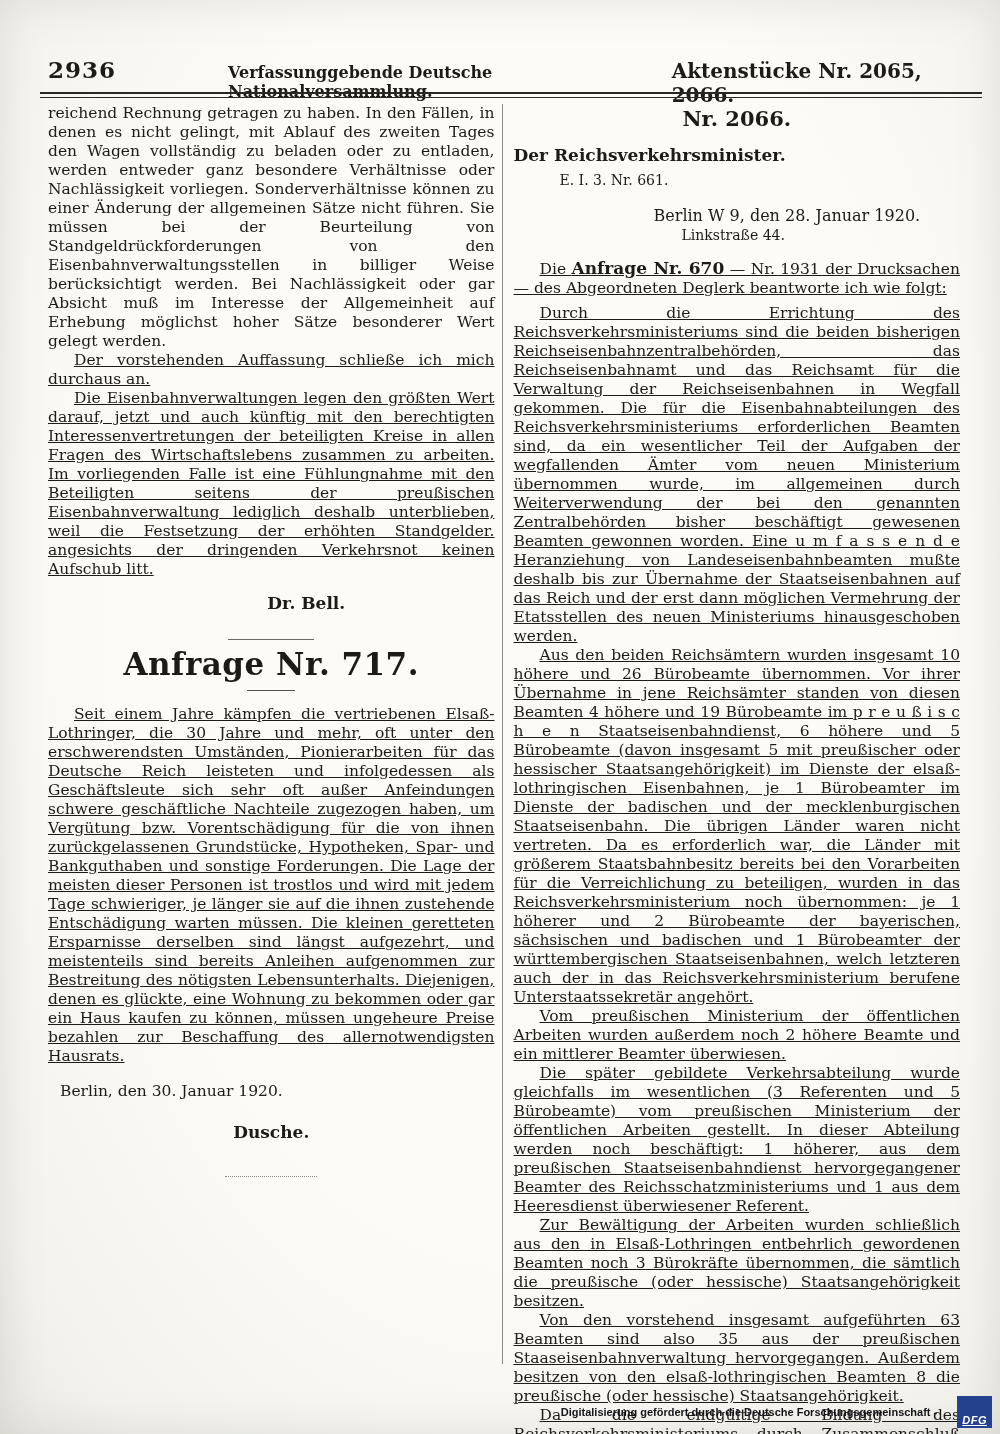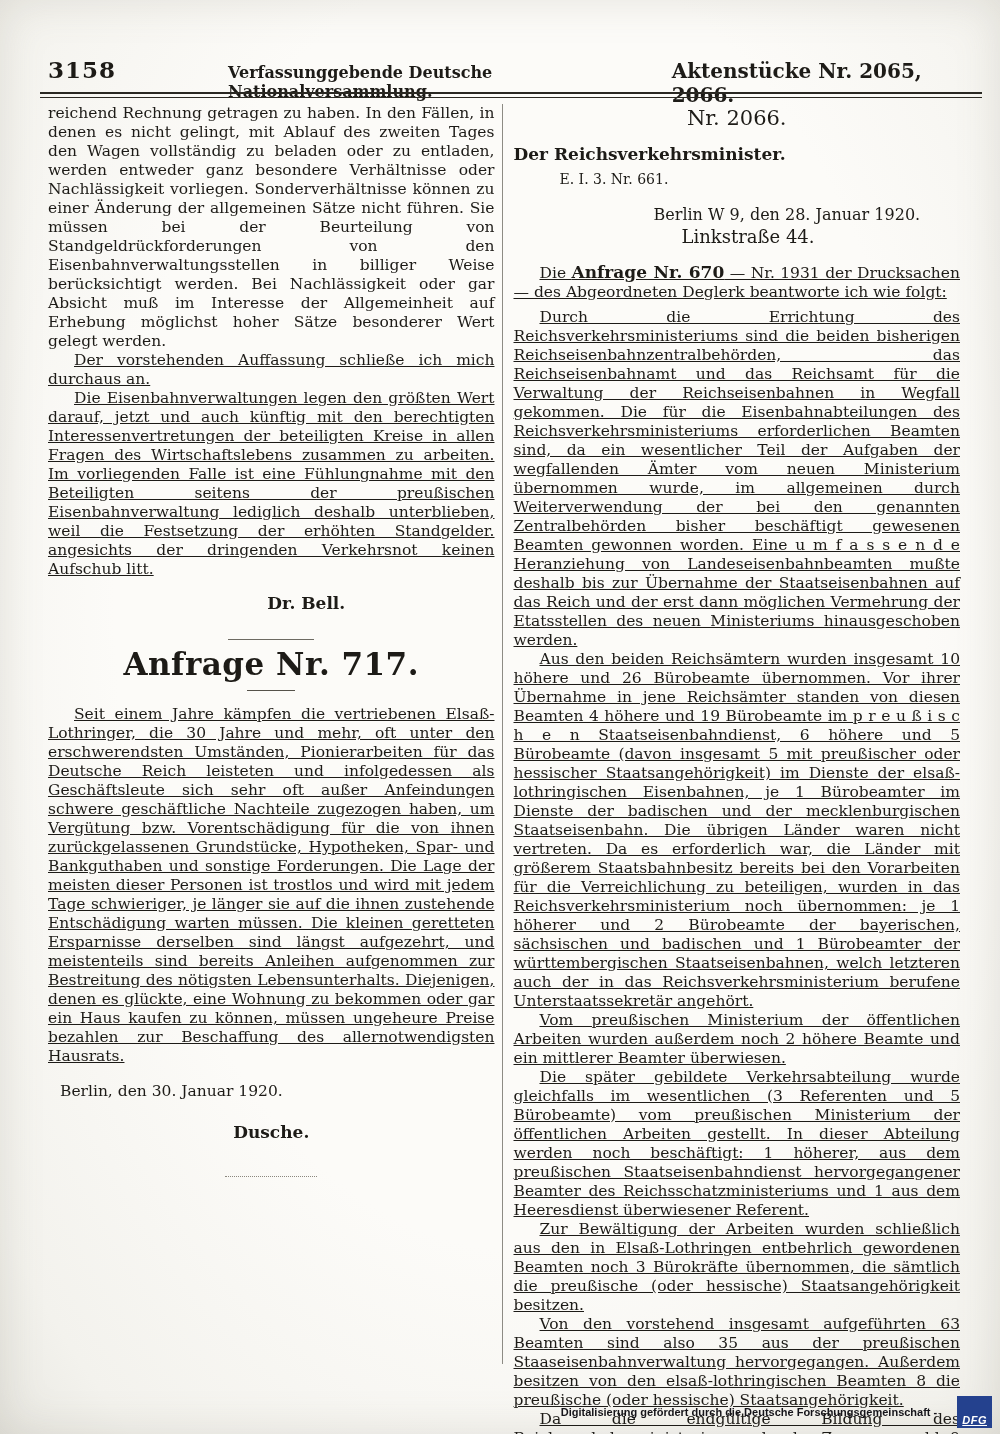--- a/index.html
+++ b/index.html
@@ -44,36 +44,36 @@
     align-self:stretch;
   }
   
   .bt{
     font-size:15.5px;line-height:19px;
     text-align:justify;
     margin:0;
   }
   .ind{text-indent:26px;text-decoration:underline;}
   .bold{font-weight:bold;}
-  .num-head{font-size:21px;font-weight:normal;text-align:center;margin:0;}
+  .num-head{font-size:21px;font-weight:bold;text-align:center;margin:0;}
   .big-head{font-size:31px;font-weight:bold;text-align:center;margin:6px 0 0 0;letter-spacing:.5px;}
   .small-rule{width:48px;border:0;border-top:1.5px solid #55524a;margin:8px auto 10px auto;}
   .mid-rule{width:86px;border:0;border-top:1px solid #6d6a62;margin:26px auto 0 auto;}
   .faint-rule{width:92px;border:0;border-top:1px dotted #8a877e;margin:34px auto 0 auto;}
   .sig{font-size:17px;font-weight:bold;text-align:center;margin:14px 0 6px 0;}
   .addr{font-size:15.5px;line-height:21px;margin:4px 0 0 0;}
   .addr .l1{padding-left:62px;}
   .addr .l2{padding-left:48px;}
   .addr .l3{padding-left:0;}
   .addr .l4{padding-left:250px;}
   .dateline-l{font-size:15.5px;margin:16px 0 0 12px;}
   .sender{font-size:17px;font-weight:bold;margin:14px 0 0 0;}
   .fileref{font-size:14px;margin:7px 0 0 46px;}
   .dateline-r{font-size:16px;margin:18px 0 0 140px;}
-  .street{font-size:18px;margin:2px 0 0 168px;}
+  .street{font-size:14px;margin:2px 0 0 168px;}
   
   .footer{
     position:absolute;right:8px;bottom:6px;
     font-family:"Liberation Sans", sans-serif;
     font-size:11px;font-weight:bold;color:#15141a;
     display:flex;align-items:center;
   }
   .dfg-box{
     display:inline-block;margin-left:20px;
     padding:18px 5px 2px 5px;
@@ -81,21 +81,21 @@
     letter-spacing:.5px;
     text-decoration:underline;
   }
 </style>
 </head>
 <body>
 
 <div class="page">
 
   <div class="hdr">
-    <span class="pageno">3158</span>
+    <span class="pageno">2936</span>
     <span class="title">Verfassunggebende Deutsche Nationalversammlung.</span>
     <span class="issue">Aktenstücke Nr. 2065, 2066.</span>
   </div>
   <div class="hdr-rule"></div>
 
   <div class="cols">
 
     <div class="col col-left">
       <p class="bt">reichend Rechnung getragen zu haben. In den Fällen, in denen es nicht gelingt, mit Ablauf des zweiten Tages den Wagen vollständig zu beladen oder zu entladen, werden entweder ganz besondere Verhältnisse oder Nachlässigkeit vorliegen. Sonderverhältnisse können zu einer Änderung der allgemeinen Sätze nicht führen. Sie müssen bei der Beurteilung von Standgeldrückforderungen von den Eisenbahnverwaltungsstellen in billiger Weise berücksichtigt werden. Bei Nachlässigkeit oder gar Absicht muß im Interesse der Allgemeinheit auf Erhebung möglichst hoher Sätze besonderer Wert gelegt werden.</p>
       <p class="bt ind">Der vorstehenden Auffassung schließe ich mich durchaus an.</p>

